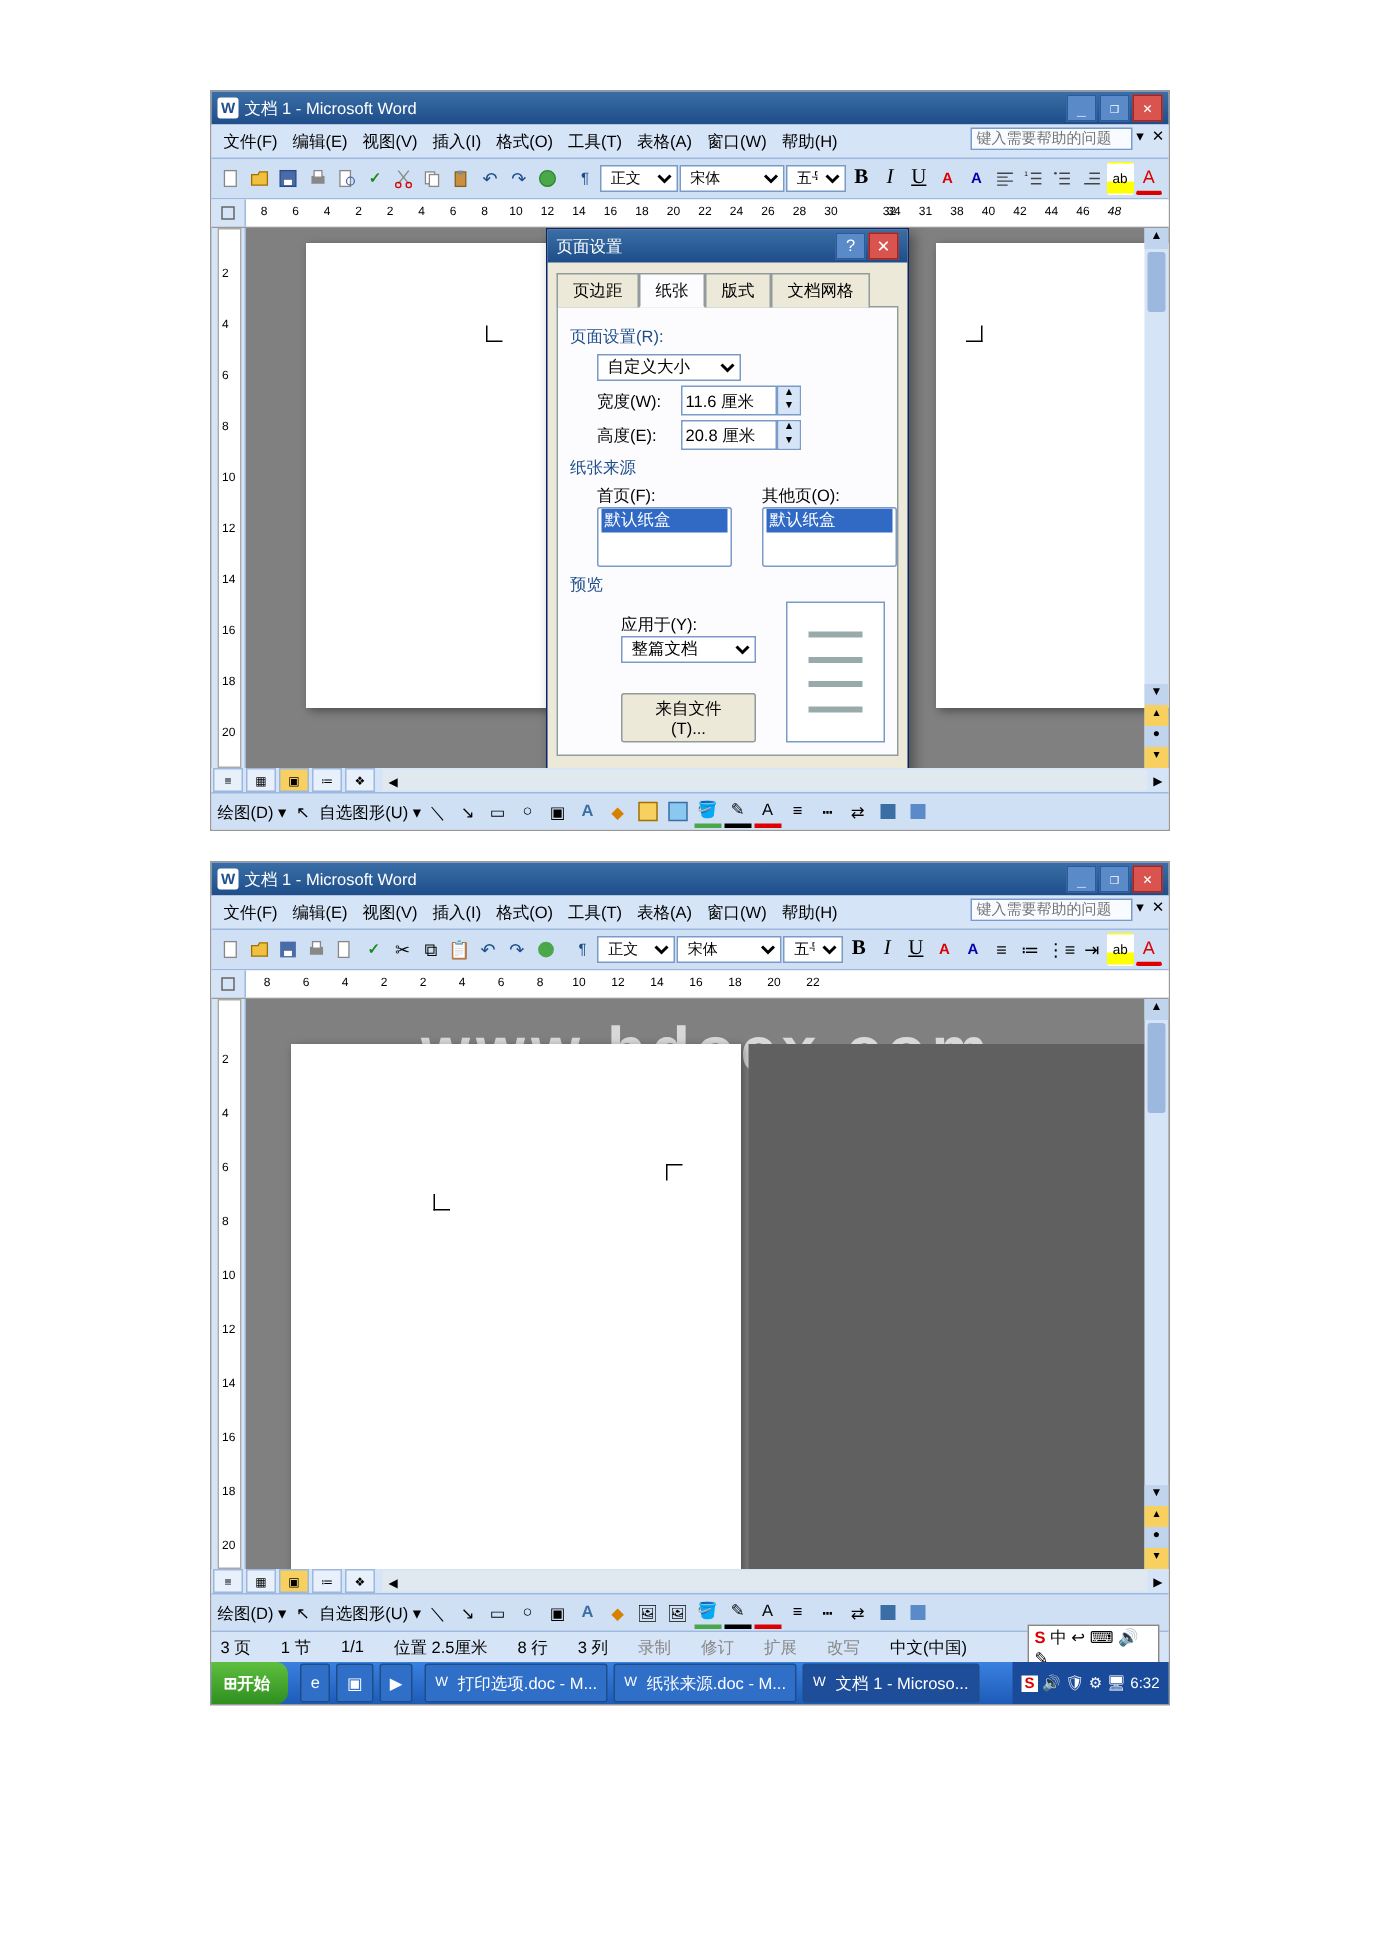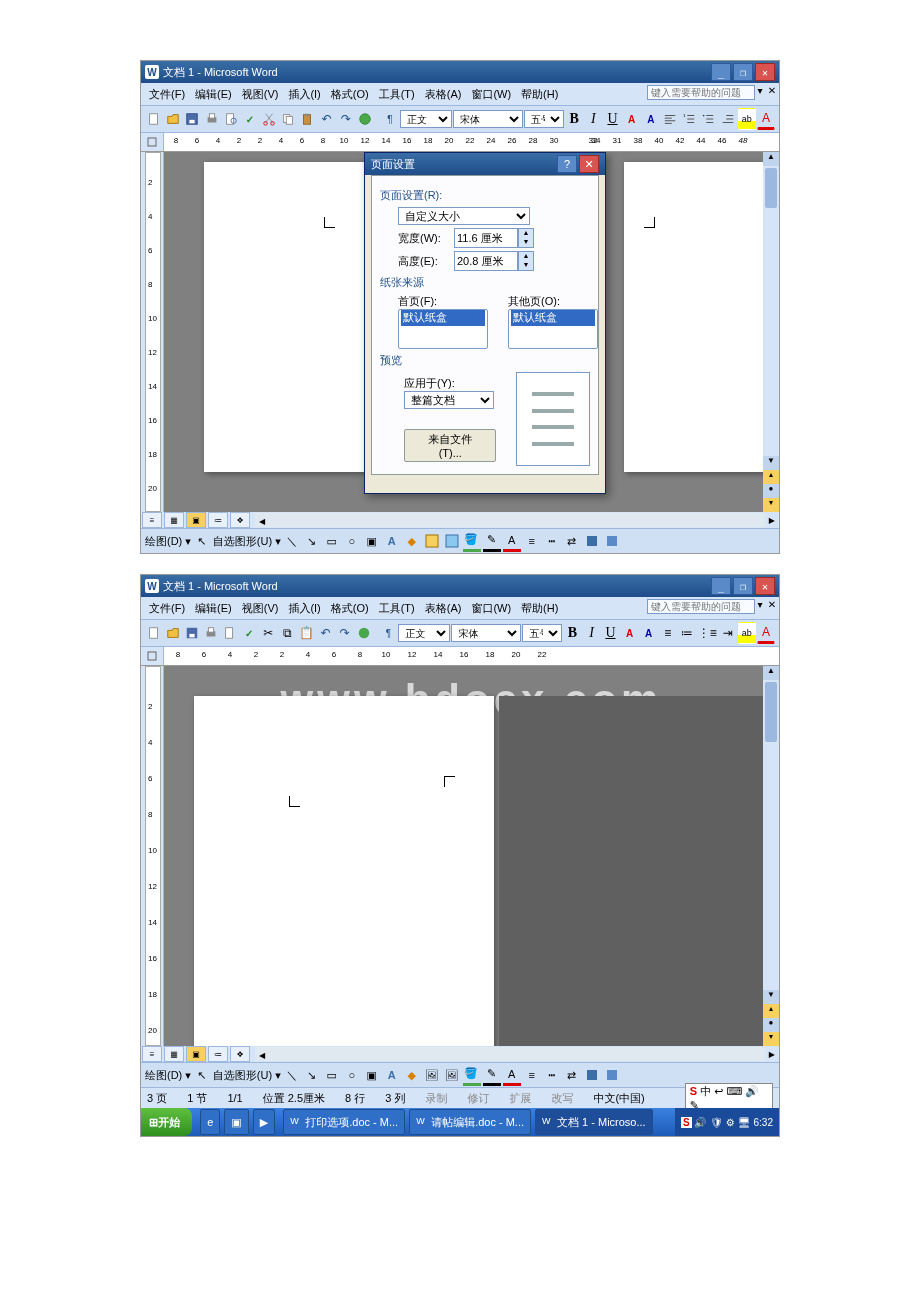--- a/index.html
+++ b/index.html
@@ -265,24 +265,30 @@
           <div class="cursor-mark" style="left:20px; top:55px; border-left:none; border-right:1px solid #000;"></div>
         </div>
 
         <div class="dialog" style="left:200px; top:0; width:240px;">
           <div class="dtitle">
               <span>页面设置</span>
               <span class="spacer"></span>
             <div class="dbtn">?</div>
             <div class="dbtn close">✕</div>
           </div>
+          <div class="tabs">
+            <div class="tab">页边距</div>
+            <div class="tab active">纸张</div>
+            <div class="tab">版式</div>
+            <div class="tab">文档网格</div>
+          </div>
           <div class="tabbody">
             <div class="sect-label">页面设置(R):</div>
             <div class="row">
-                <select style="width:132px"><option>自定义大小</option></select>
+                <select style="width:96px"><option>自定义大小</option></select>
               </div>
             <div class="row">
                 <span style="width:50px">宽度(W):</span>
               <div class="spinwrap">
                   <input type="text" value="11.6 厘米" style="">
                   <div class="spins">
                     <div>▲</div>
                     <div>▼</div>
                   </div>
                 </div>
@@ -306,21 +312,21 @@
                   </select>
               </div>
               <div>
                 <div>其他页(O):</div>
                 <select size="2" style="width:90px;height:40px;">
                     <option selected="" style="background:#316ac5;color:#fff">默认纸盒</option>
                   </select>
               </div>
             </div>
             <div class="sect-label">预览</div>
-            <div class="cols" style="margin-left:24px; align-items:center;">
+            <div class="cols" style="margin-left:34px; align-items:flex-end;">
               <div>
                 <div>应用于(Y):</div>
                 <select style="width:90px"><option>整篇文档</option></select>
                 <div style="height:20px"></div>
                 <button class="dlg">来自文件(T)...</button>
               </div>
               <div class="preview-box">
                   <div class="l"></div>
                   <div class="l"></div>
                   <div class="l"></div>
@@ -594,21 +600,21 @@
       <div class="tbitem">e</div>
       <div class="tbitem">▣</div>
       <div class="tbitem">▶</div>
       <div style="width:4px"></div>
       <div class="tbitem">
           <span class="wicon" style="width:12px;height:12px;font-size:9px;">W</span>
           <span>打印选项.doc - M...</span>
         </div>
       <div class="tbitem">
           <span class="wicon" style="width:12px;height:12px;font-size:9px;">W</span>
-          <span>请帖编辑.doc - M...</span>
+          <span>纸张来源.doc - M...</span>
         </div>
       <div class="tbitem" style="background:#1e4d9a">
           <span class="wicon" style="width:12px;height:12px;font-size:9px;">W</span>
           <span>文档 1 - Microso...</span>
         </div>
       <div class="tray">
         <span style="color:#d00;background:#fff;padding:0 2px;font-weight:bold;">S</span>
         <span>🔊</span>
         <span>🛡</span>
         <span>⚙</span>

